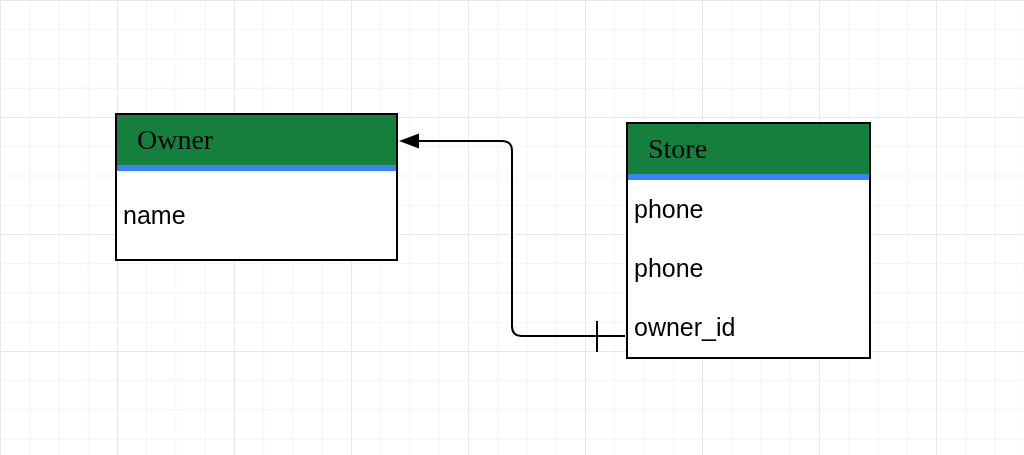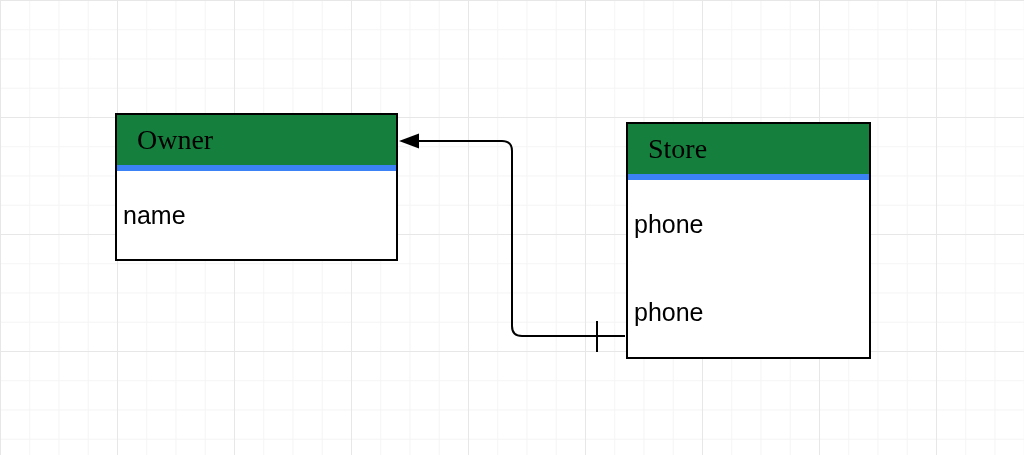--- a/index.html
+++ b/index.html
@@ -96,20 +96,23 @@
     <div class="entity-header">
       <span>Store</span>
     </div>
     <div class="entity-body">
       <div class="field-row">
         <span>phone</span>
       </div>
       <div class="field-row">
         <span>phone</span>
       </div>
+      <div class="field-row">
+        <span>owner_id</span>
+      </div>
     </div>
   </div>
 
   <svg id="connector-layer" viewBox="0 0 1024 455" xmlns="http://www.w3.org/2000/svg">
     <g>
       <path d="M 416 141 L 502 141 Q 512 141 512 151 L 512 326 Q 512 336 522 336 L 625 336" fill="none" stroke="#000000" stroke-width="2"></path>
       <polygon points="399,141 419,133.5 419,148.5" fill="#000000"></polygon>
       <line x1="597" y1="321" x2="597" y2="352" stroke="#000000" stroke-width="2"></line>
     </g>
   </svg>

